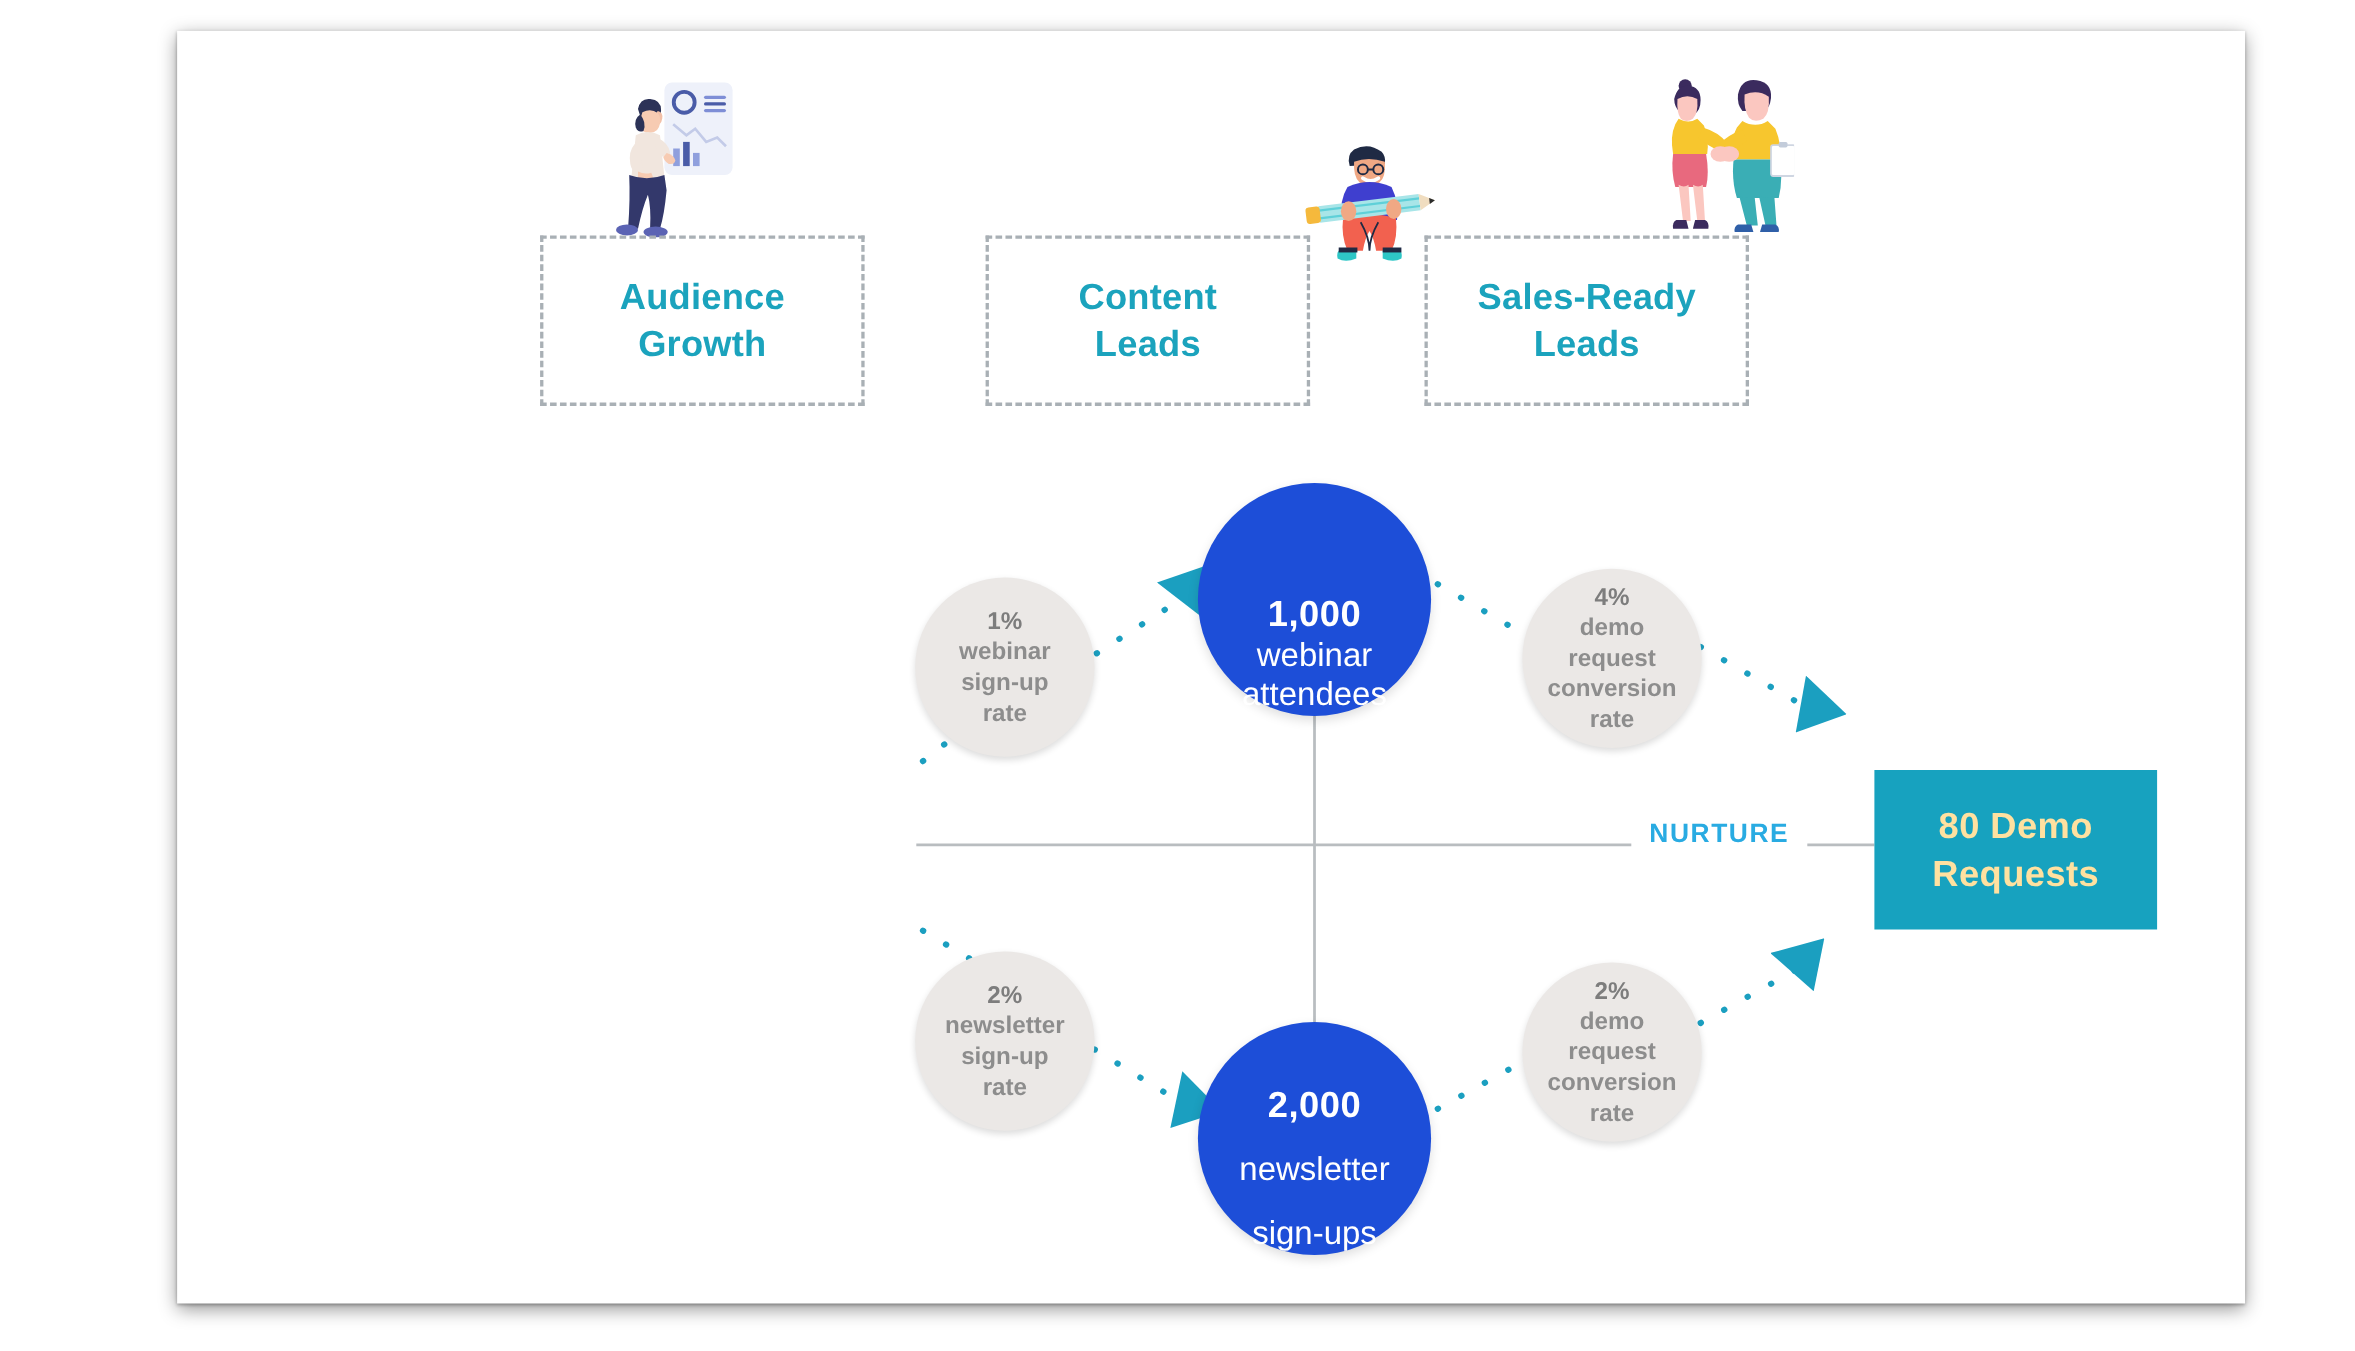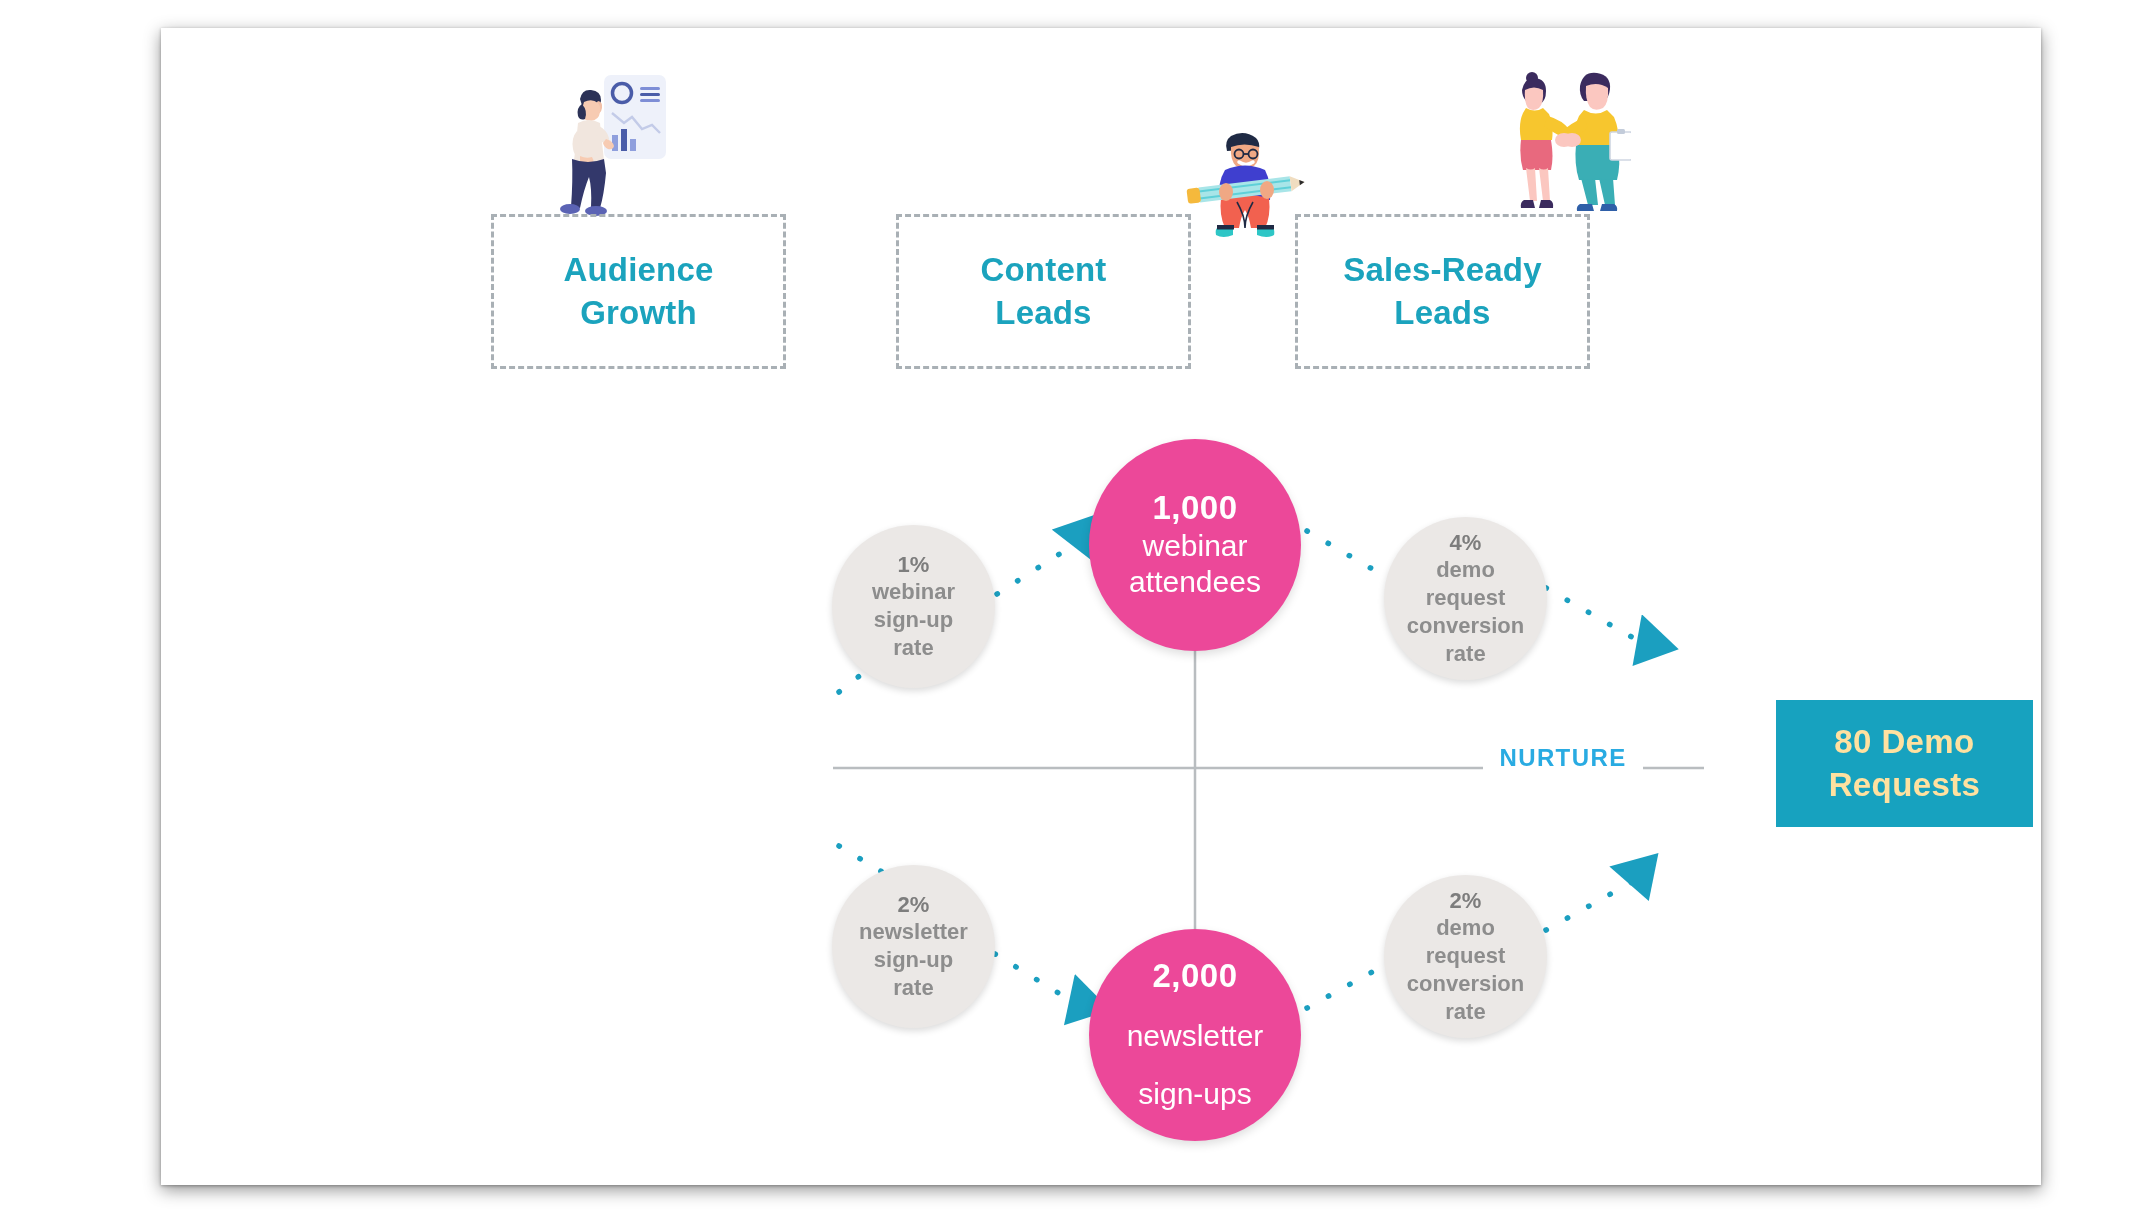--- a/index.html
+++ b/index.html
@@ -52,23 +52,24 @@
     position: absolute;
     display: flex;
     flex-direction: column;
     align-items: center;
     justify-content: center;
     text-align: center;
   }
 
   .green-circle {
     border-radius: 50%;
-    background: #ec4899;
+    background: #1d4ed8;
     box-shadow: 0 4px 10px rgba(0,0,0,0.13);
     color: #ffffff;
+    justify-content: flex-end;
   }
   .green-circle .num { font-size: 33px; font-weight: bold; line-height: 1.18; letter-spacing: 0.5px; }
   .green-circle .lbl { font-size: 30px; font-weight: 400; line-height: 1.22; }
 
   .gray-circle {
     border-radius: 50%;
     background: #ebe8e6;
     box-shadow: 0 3px 7px rgba(0,0,0,0.14);
     color: #8d8d8d;
   }
@@ -88,21 +89,21 @@
   }
   .dark-box .num { font-size: 34px; font-weight: bold; line-height: 1.2; letter-spacing: 0.6px; }
   .dark-box .lbl { font-size: 33px; font-weight: 400; line-height: 1.2; }
   #box-visitors { left: 381px; top: 672px; width: 291px; height: 135px; }
 
   .teal-box {
     background: #17a2bf;
     color: #ffe1a0;
   }
   .teal-box .num { font-size: 33px; font-weight: bold; line-height: 1.28; letter-spacing: 0.4px; }
-  #box-demo { left: 1615px; top: 672px; width: 257px; height: 127px; }
+  #box-demo { left: 1543px; top: 672px; width: 257px; height: 145px; }
 
   #nurture-label {
     position: absolute;
     left: 1322px; top: 716px;
     width: 160px;
     text-align: center;
     color: #29abe2;
     font-size: 24px;
     font-weight: bold;
     letter-spacing: 1.4px;

